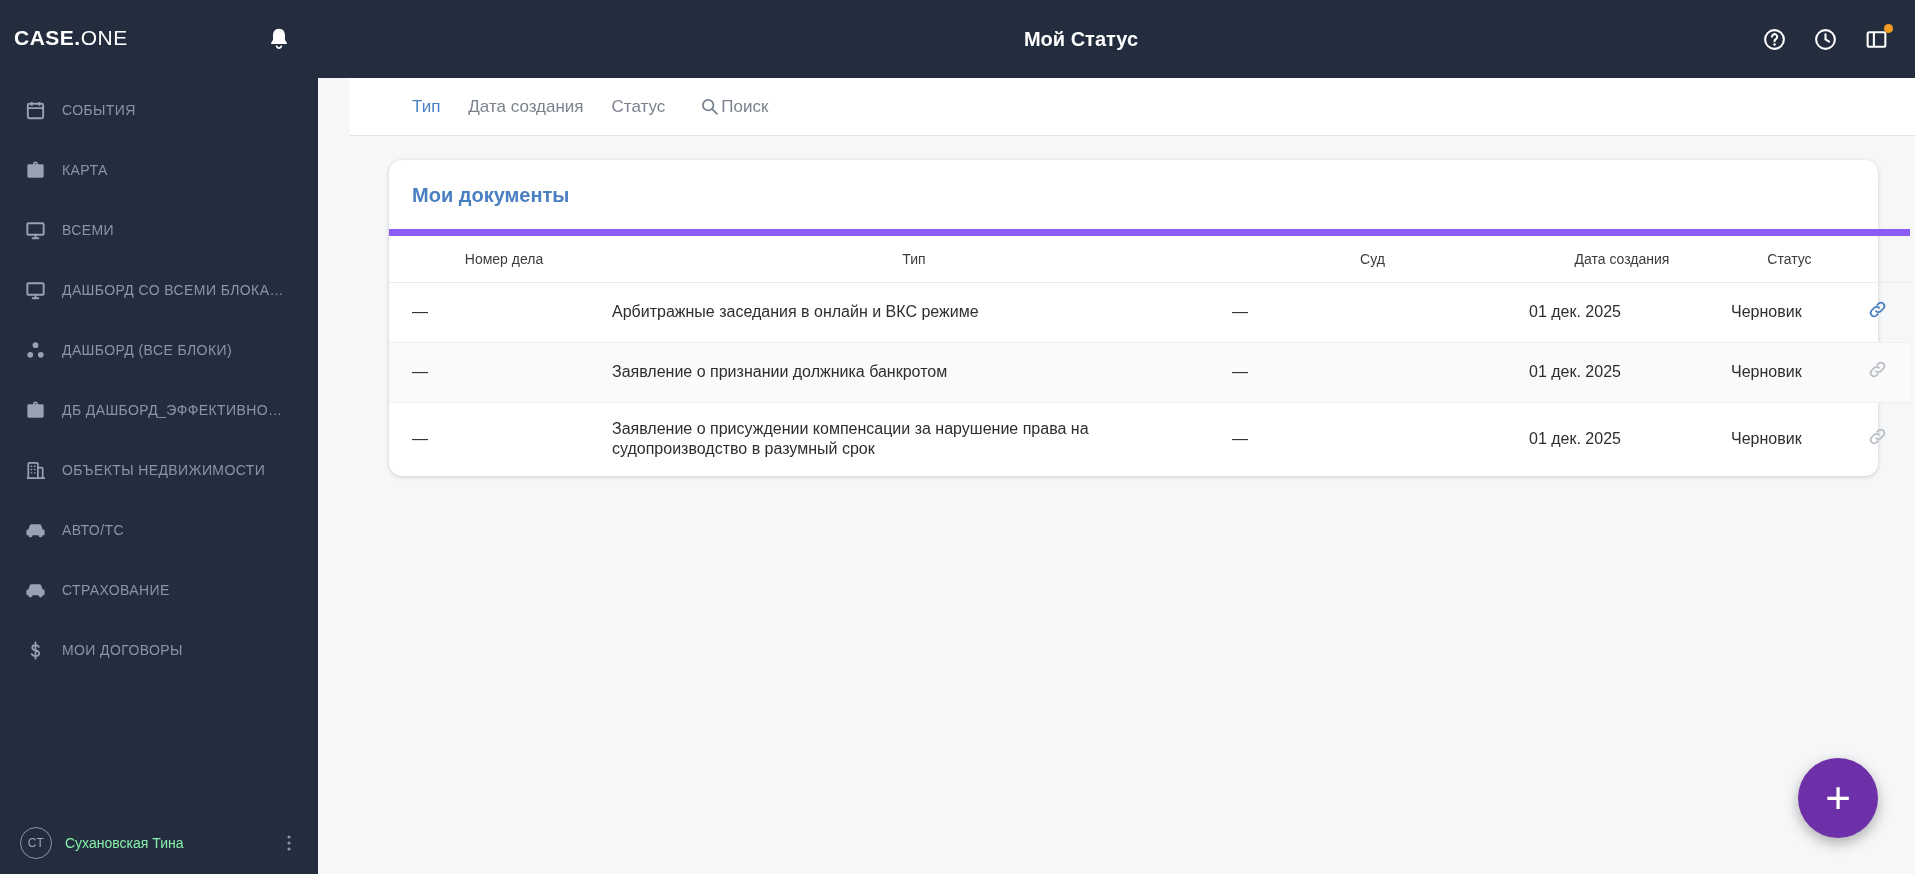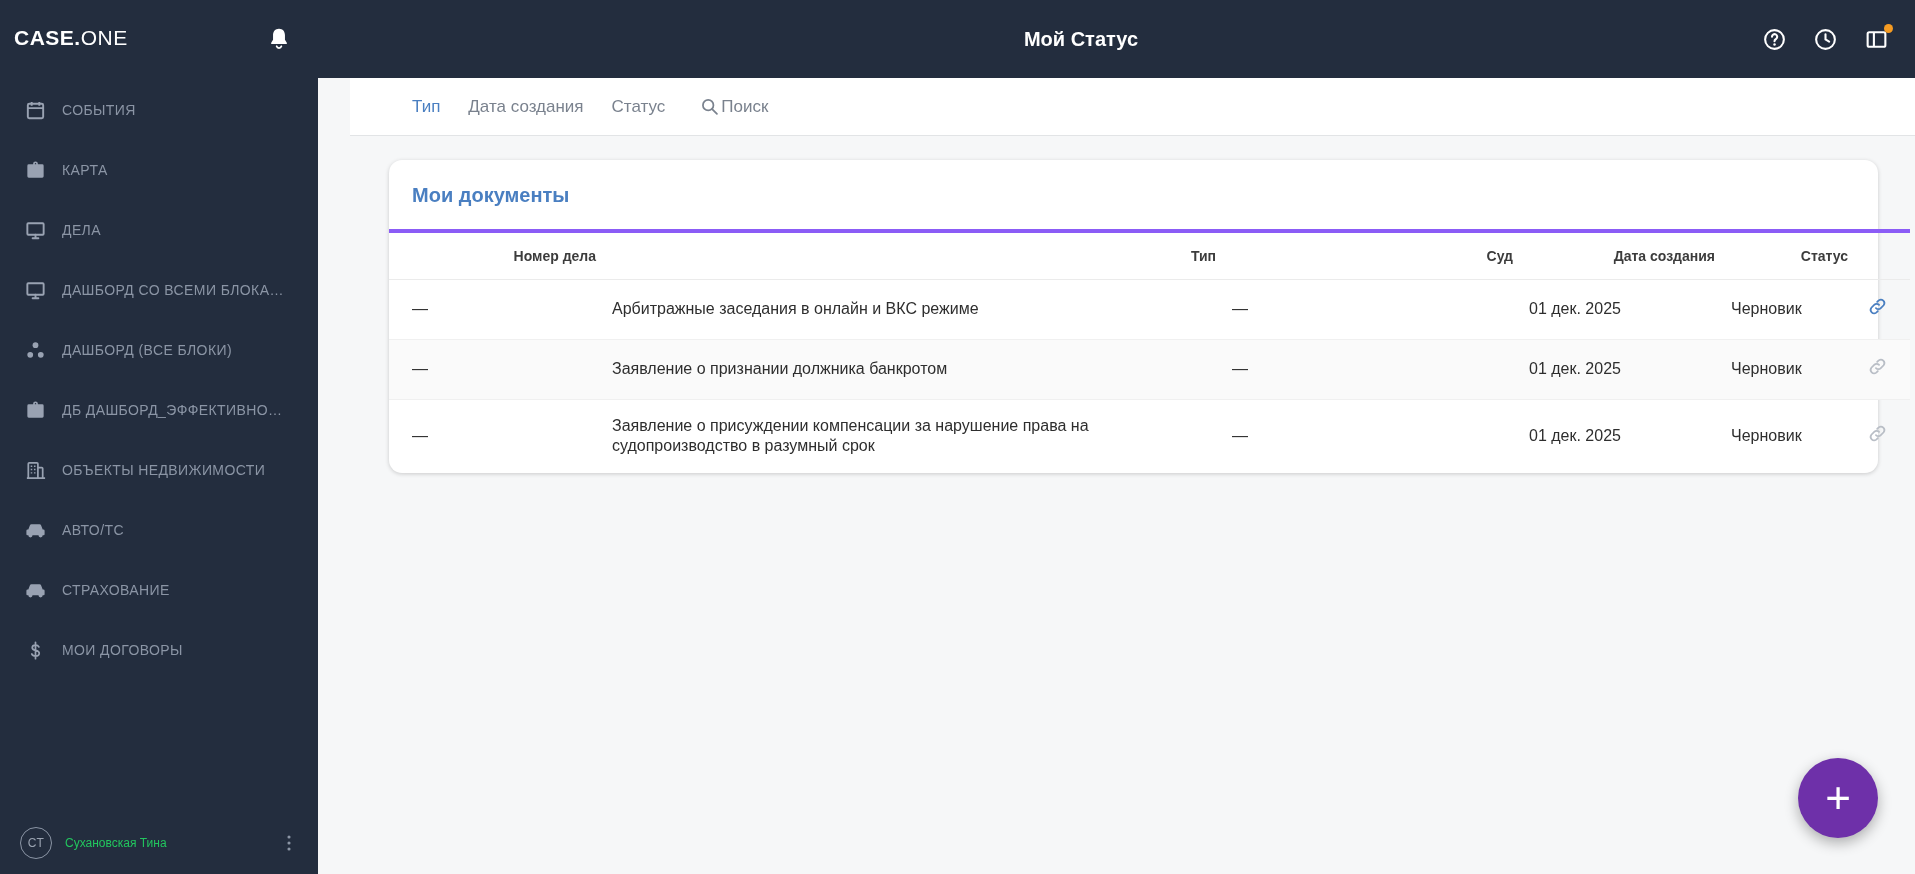--- a/index.html
+++ b/index.html
@@ -30,39 +30,39 @@
 
   
   .shell{flex:1;display:flex;min-height:0;}
   .sidebar{width:318px;min-width:318px;background:var(--dark);display:flex;flex-direction:column;}
   .nav{flex:1;overflow:hidden;padding-top:2px;}
   .nav-item{height:60px;display:flex;align-items:center;padding:0 18px 0 24px;color:var(--muted);cursor:pointer;}
   .nav-icon{width:23px;height:23px;min-width:23px;color:#99a2b2;}
   .nav-label{margin-left:15px;font-size:14px;letter-spacing:.4px;white-space:nowrap;overflow:hidden;}
   .user-row{height:62px;min-height:62px;display:flex;align-items:center;padding:0 18px 0 20px;}
   .avatar{width:32px;height:32px;min-width:32px;border-radius:50%;border:1px solid #8b95a5;color:#9aa3b1;font-size:12px;display:flex;align-items:center;justify-content:center;letter-spacing:.5px;}
-  .user-name{margin-left:13px;color:#22c55e;font-size:12px;white-space:nowrap;overflow:hidden;flex:1;}
+  .user-name{margin-left:13px;color:#86efac;font-size:14px;white-space:nowrap;overflow:hidden;flex:1;}
   .kebab{width:22px;height:22px;color:#8b95a5;cursor:pointer;}
 
   
   .main{flex:1;display:flex;flex-direction:column;min-width:0;background:#f6f7f8;padding-left:32px;}
   .filter-bar{height:58px;min-height:58px;background:#fff;border-bottom:1px solid #e2e4e6;display:flex;align-items:center;padding-left:62px;gap:28px;}
   .filter-item{font-size:17px;color:#7a828e;cursor:pointer;white-space:nowrap;}
   .filter-item.active{color:var(--accent);}
   .searchbox{display:flex;align-items:center;gap:1px;margin-left:6px;}
   .search-icon{width:21px;height:21px;color:#7a828e;}
   .searchbox input{border:none;outline:none;font-size:17px;color:#444;width:240px;background:transparent;font-family:"Liberation Sans",sans-serif;}
   .searchbox input::placeholder{color:#7a828e;opacity:1;}
 
   .content{padding:24px 37px 0 39px;flex:1;overflow:hidden;}
   .card{background:#fff;border-radius:13px;box-shadow:0 1px 4px rgba(0,0,0,.18);}
   .card-title{color:var(--accent);font-size:20px;padding:24px 23px 22px;}
 
   table{width:100%;border-collapse:collapse;table-layout:fixed;font-size:16px;color:#2e2e2e;}
-  th{font-size:14px;font-weight:bold;color:#3c3c3c;text-align:right;padding:15px 16px 15px 0;border-top:4px solid #8b5cf6;border-bottom:1px solid #ebebeb;}
+  th{font-size:14px;font-weight:normal;color:#3c3c3c;text-align:center;padding:15px 16px 15px 0;border-top:7px solid #8b5cf6;border-bottom:1px solid #ebebeb;}
   th:first-child,td:first-child{padding-left:23px;}
   td{padding:16px 16px 16px 0;border-bottom:1px solid #f0f0f0;vertical-align:middle;line-height:1.3;}
   tr.doc-row{cursor:pointer;}
   tr.doc-row:nth-child(even){background:#fafafa;}
   tr.doc-row:last-child td{border-bottom:none;}
   .cell-type{word-break:break-word;}
   .cell-link{text-align:right;padding-right:22px;}
   .link-icon{width:21px;height:21px;cursor:pointer;}
   .link-active{color:var(--accent);}
   .link-inactive{color:var(--link-muted);}
@@ -133,21 +133,21 @@
     <span class="nav-label">КАРТА</span>
   </div>
 
   <div class="nav-item">
     <span class="icon nav-icon">
             <svg viewBox="0 0 24 24">
               <rect x="3.5" y="4.5" width="17" height="12" rx="1" fill="none" stroke="currentColor" stroke-width="2"></rect>
               <path d="M9 20h6M12 16.5V20" fill="none" stroke="currentColor" stroke-width="2" stroke-linecap="round"></path>
             </svg>
           </span>
-    <span class="nav-label">ДЕЛА</span>
+    <span class="nav-label">ВСЕМИ</span>
   </div>
 
   <div class="nav-item">
     <span class="icon nav-icon">
             <svg viewBox="0 0 24 24">
               <rect x="3.5" y="4.5" width="17" height="12" rx="1" fill="none" stroke="currentColor" stroke-width="2"></rect>
               <path d="M9 20h6M12 16.5V20" fill="none" stroke="currentColor" stroke-width="2" stroke-linecap="round"></path>
             </svg>
           </span>
     <span class="nav-label">ДАШБОРД СО ВСЕМИ БЛОКА…</span>

